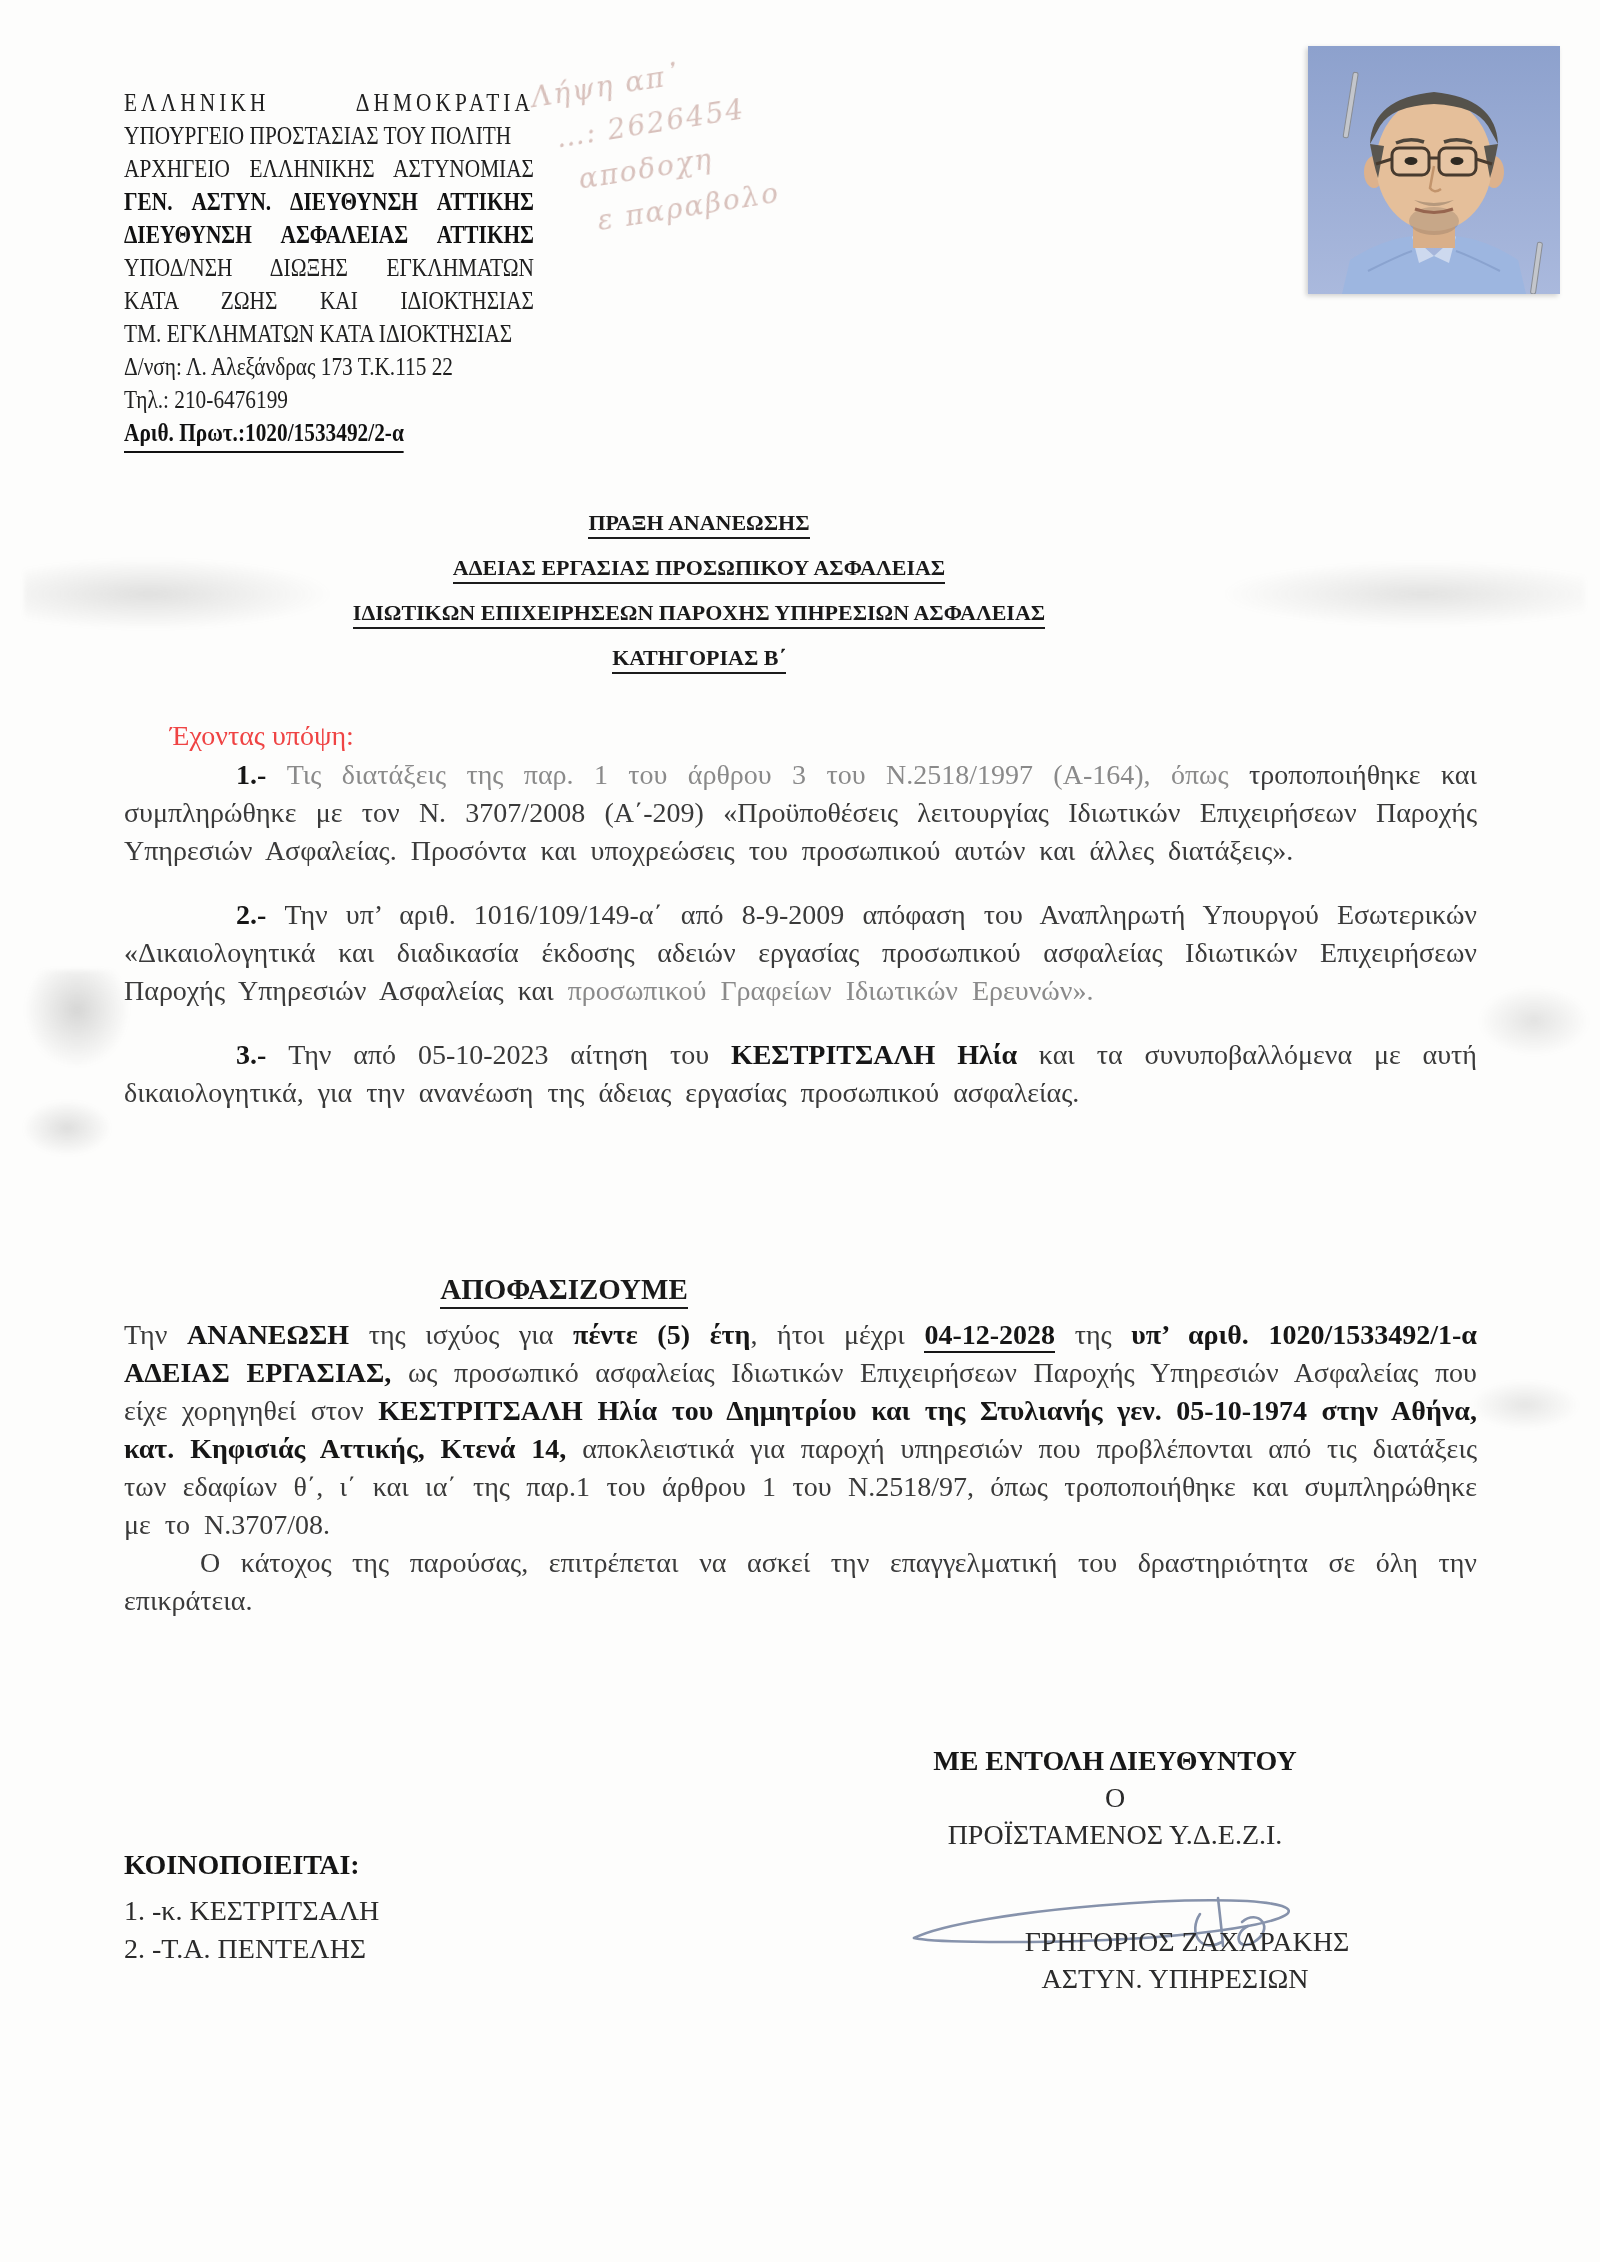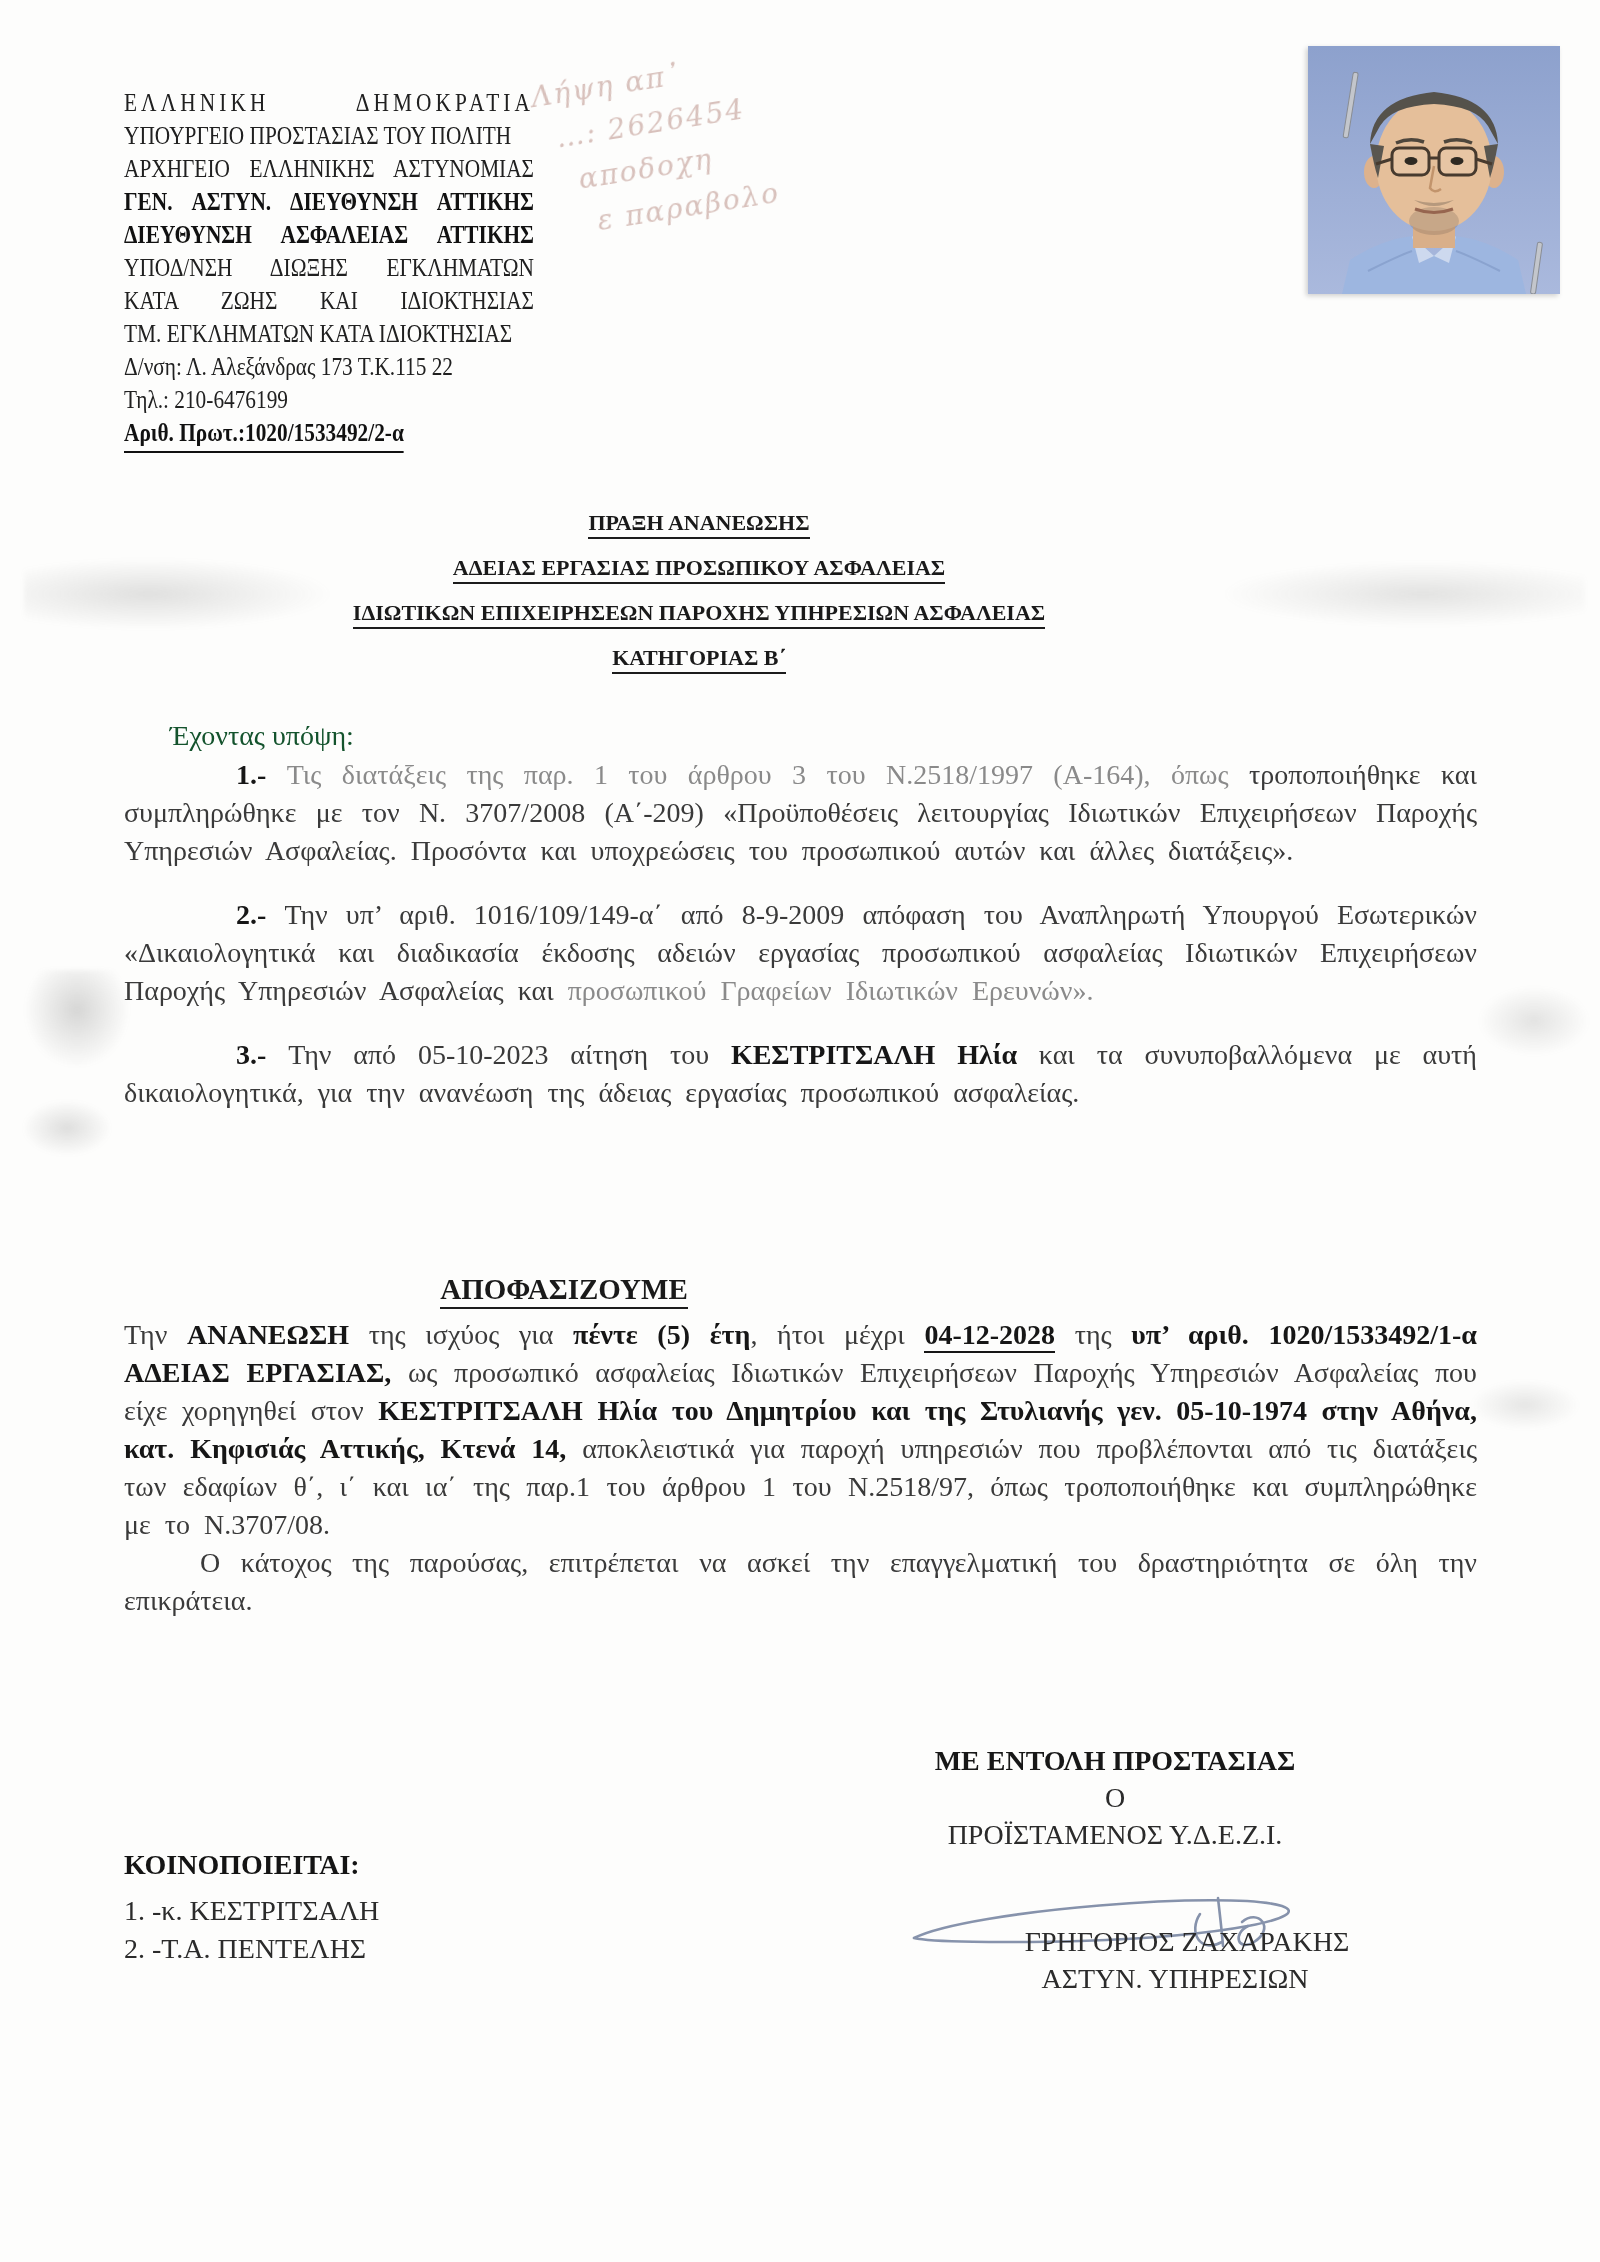--- a/index.html
+++ b/index.html
@@ -44,21 +44,21 @@
   .photo svg{display:block;}
 
   
   .title-block{
     position:absolute; left:124px; top:500px; width:1150px;
     text-align:center; font-size:22px; line-height:45px; font-weight:bold; color:#1a1a1a;
   }
   .tl{border-bottom:2.5px solid #1c1c1c; padding-bottom:2px;}
 
   
-  .intro{position:absolute; left:170px; top:720px; font-size:28px; color:#14532d;}
+  .intro{position:absolute; left:170px; top:720px; font-size:28px; color:#ef4444;}
   .considerations{position:absolute; left:124px; top:756px; width:1353px;}
   .para{
     margin:0; font-size:28px; line-height:38px; text-align:justify;
     word-spacing:7px; color:#3a3a3a;
   }
   .para .b{color:#161616;}
   .item{text-indent:112px; margin-bottom:26px;}
 
   .decide-heading{
     position:absolute; left:124px; top:1253px; width:880px; text-align:center;
@@ -199,21 +199,21 @@
   <div class="decide-heading">
     <span class="tl">ΑΠΟΦΑΣΙΖΟΥΜΕ</span>
   </div>
 
   <div class="decision-block">
     <p class="para decision"><span>Την </span><span class="b ">ΑΝΑΝΕΩΣΗ</span><span> της ισχύος για </span><span class="b ">πέντε (5) έτη</span><span>, ήτοι μέχρι </span><span class="b ul ">04-12-2028</span><span> της </span><span class="b ">υπ’ αριθ. 1020/1533492/1-α ΑΔΕΙΑΣ ΕΡΓΑΣΙΑΣ,</span><span> ως προσωπικό ασφαλείας Ιδιωτικών Επιχειρήσεων Παροχής Υπηρεσιών Ασφαλείας που είχε χορηγηθεί στον </span><span class="b ">ΚΕΣΤΡΙΤΣΑΛΗ Ηλία του Δημητρίου και της Στυλιανής γεν. 05-10-1974 στην Αθήνα, κατ. Κηφισιάς Αττικής, Κτενά 14,</span><span> αποκλειστικά για παροχή υπηρεσιών που προβλέπονται από τις διατάξεις των εδαφίων θ΄, ι΄ και ια΄ της παρ.1 του άρθρου 1 του Ν.2518/97, όπως τροποποιήθηκε και συμπληρώθηκε με το Ν.3707/08.</span></p>
     <p class="para closing"><span>Ο κάτοχος της παρούσας, επιτρέπεται να ασκεί την επαγγελματική του δραστηριότητα σε όλη την επικράτεια.</span></p>
   </div>
 
   <div class="sign-block">
-    <div class="s-order">ΜΕ ΕΝΤΟΛΗ ΠΡΟΣΤΑΣΙΑΣ</div>
+    <div class="s-order">ΜΕ ΕΝΤΟΛΗ ΔΙΕΥΘΥΝΤΟΥ</div>
     <div class="s-o">Ο</div>
     <div class="s-role">ΠΡΟΪΣΤΑΜΕΝΟΣ Υ.Δ.Ε.Ζ.Ι.</div>
     <svg class="sig" width="440" height="100" viewBox="0 0 440 100">
       <g stroke="#72809e" stroke-width="2.6" fill="none" opacity="0.85" stroke-linecap="round">
         <path d="M 14 58 C 70 30, 330 10, 382 26 C 414 37, 330 56, 180 61 C 100 63, 30 62, 14 58"></path>
         <path d="M 300 34 C 288 52, 300 74, 322 62"></path>
         <path d="M 318 18 C 320 36, 322 52, 323 66"></path>
         <path d="M 342 42 c 16 -14, 34 6, 12 20 c -16 10, -22 -8, -6 -16"></path>
       </g>
     </svg>

